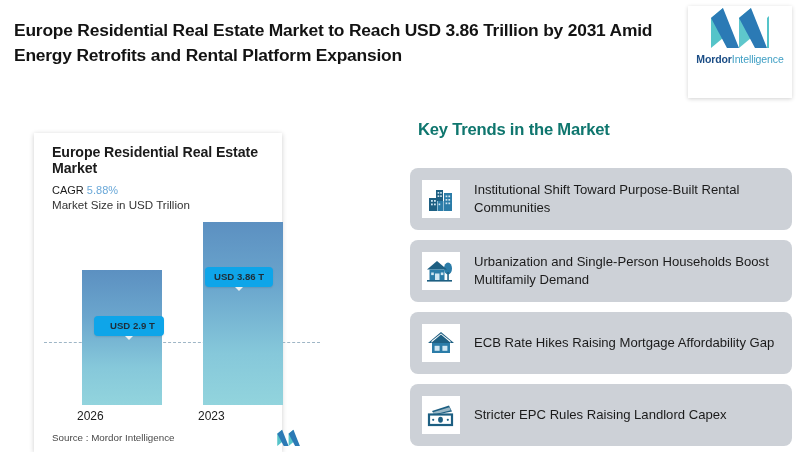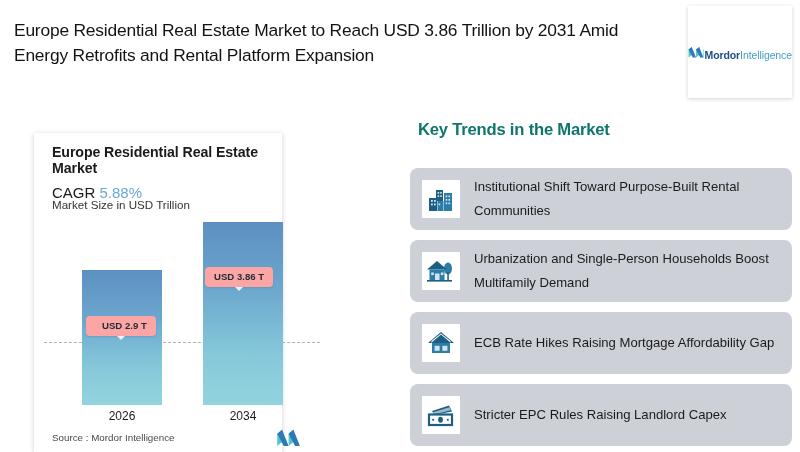--- a/index.html
+++ b/index.html
@@ -21,36 +21,36 @@
     left: 0; top: 0;
     width: 800px; height: 112px;
   }
   .headline {
     position: absolute;
     left: 14px;
     top: 18px;
     width: 652px;
     font-size: 17.4px;
     line-height: 25px;
-    font-weight: normal;
+    font-weight: bold;
     color: #131313;
     letter-spacing: -0.2px;
   }
 
   
   .logo-box {
     position: absolute;
     right: 8px;
     top: 6px;
     width: 104px;
     height: 92px;
     background: #ffffff;
     box-shadow: 0 1px 4px rgba(0,0,0,0.18);
     display: flex;
-    flex-direction: row;
+    flex-direction: column;
     align-items: center;
     justify-content: flex-start;
   }
   .logo-mark { width: 62px; height: 42px; display:block; }
   .logo-text {
     margin-top: 5px;
     font-size: 10.5px;
     white-space: nowrap;
     letter-spacing: -0.1px;
   }
@@ -78,21 +78,21 @@
   .chart-subtitle {
     position: absolute;
     left: 18px; top: 33px;
     font-size: 11.6px;
     color: #333333;
     margin-top: 32px;
   }
   .chart-cagr {
     position: absolute;
     left: 18px; top: 51px;
-    font-size: 15px;
+    font-size: 11px;
     color: #1b1b1b;
   }
   .chart-cagr .val { color: #6aa8d8; }
 
   .plot {
     position: absolute;
     left: 0; top: 72px;
     width: 296px;
     height: 200px;
   }
@@ -106,48 +106,47 @@
   .bar {
     position: absolute;
     bottom: 0;
     background: linear-gradient(to bottom, #5c90c1 0%, #6ba6cd 35%, #86c8da 72%, #92d4dd 100%);
   }
   .bar-2026 { left: 48px; width: 80px; height: 135px; }
   .bar-2031 { left: 169px; width: 80px; height: 183px; }
 
   .pill {
     position: absolute;
-    background: #fca5a5;
+    background: #0ea5e9;
     border-radius: 4px;
     font-size: 9.6px;
     font-weight: bold;
     color: #1f2d38;
     padding: 4px 9px 5px 9px;
     white-space: nowrap;
     box-shadow: 0 1px 2px rgba(0,0,0,0.10);
   }
   .pill::after {
     content: "";
     position: absolute;
     left: 50%;
     bottom: -4px;
     margin-left: -4px;
     border-left: 4px solid transparent;
     border-right: 4px solid transparent;
     border-top: 4px solid #eef1f2;
   }
-  .pill-2026 { left: 52px; top: 111px; padding-left: 16px; }
+  .pill-2026 { left: 60px; top: 111px; padding-left: 16px; }
   .pill-2031 { left: 171px; top: 62px; }
 
   .xlabel {
     position: absolute;
     top: 276px;
     font-size: 12px;
     color: #1b1b1b;
-    text-align: center;
     width: 90px;
   }
   .xlabel-2026 { left: 43px; }
   .xlabel-2031 { left: 164px; }
 
   .source {
     position: absolute;
     left: 18px;
     top: 299px;
     font-size: 9.8px;
@@ -195,21 +194,21 @@
     border: 3px solid #ffffff;
     box-sizing: border-box;
     display: flex;
     align-items: center;
     justify-content: center;
   }
   .card-icon svg { display: block; }
   .card-text {
     margin-left: 14px;
     font-size: 13.1px;
-    line-height: 24px;
+    line-height: 18px;
     color: #1b1b1b;
     padding-right: 10px;
   }
 </style>
 </head>
 <body>
 
 <div class="header">
   <div class="headline">Europe Residential Real Estate Market to Reach USD 3.86 Trillion by 2031 Amid Energy Retrofits and Rental Platform Expansion</div>
 
@@ -232,21 +231,21 @@
 
   <div class="plot">
     <div class="dashline"></div>
     <div class="bar bar-2026"></div>
     <div class="bar bar-2031"></div>
     <div class="pill pill-2026">USD 2.9 T</div>
     <div class="pill pill-2031">USD 3.86 T</div>
   </div>
 
   <div class="xlabel xlabel-2026">2026</div>
-  <div class="xlabel xlabel-2031">2034</div>
+  <div class="xlabel xlabel-2031">2023</div>
 
   <div class="source">Source :  Mordor Intelligence</div>
   <svg class="source-logo" viewBox="0 0 62 42">
     <polygon points="2,42 2,12 14,2 14,32" fill="#55c4c9"></polygon>
     <polygon points="14,2 30,42 18,42 2,12" fill="#2b7ab5"></polygon>
     <polygon points="30,42 30,12 42,2 42,32" fill="#55c4c9"></polygon>
     <polygon points="42,2 58,42 46,42 30,12" fill="#2b7ab5"></polygon>
   </svg>
 </div>
 

